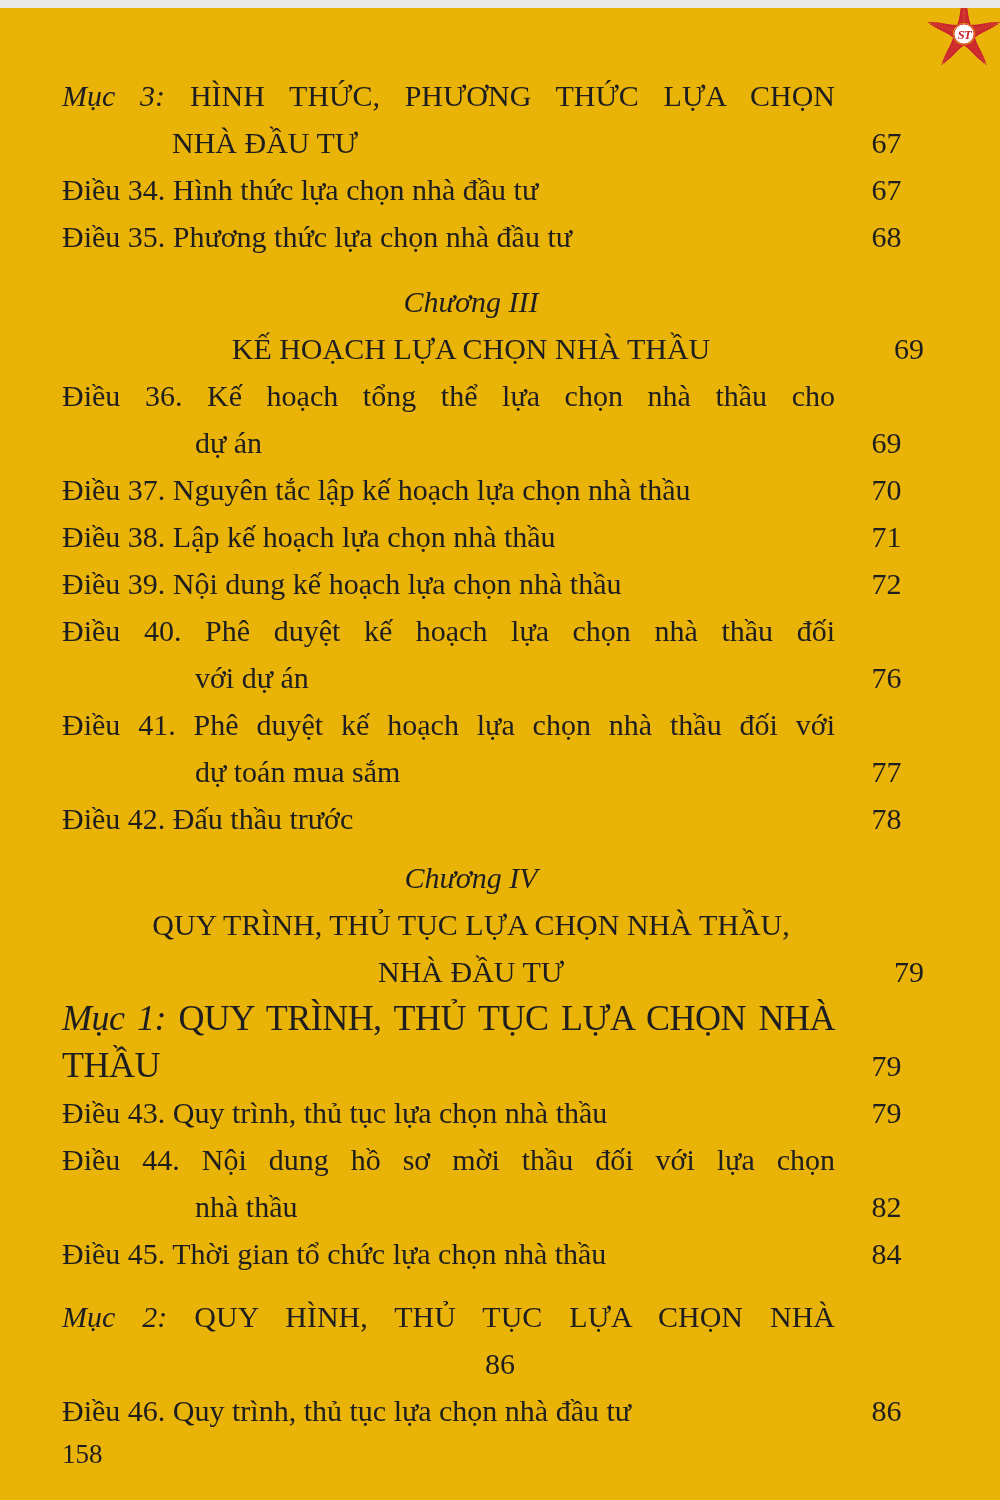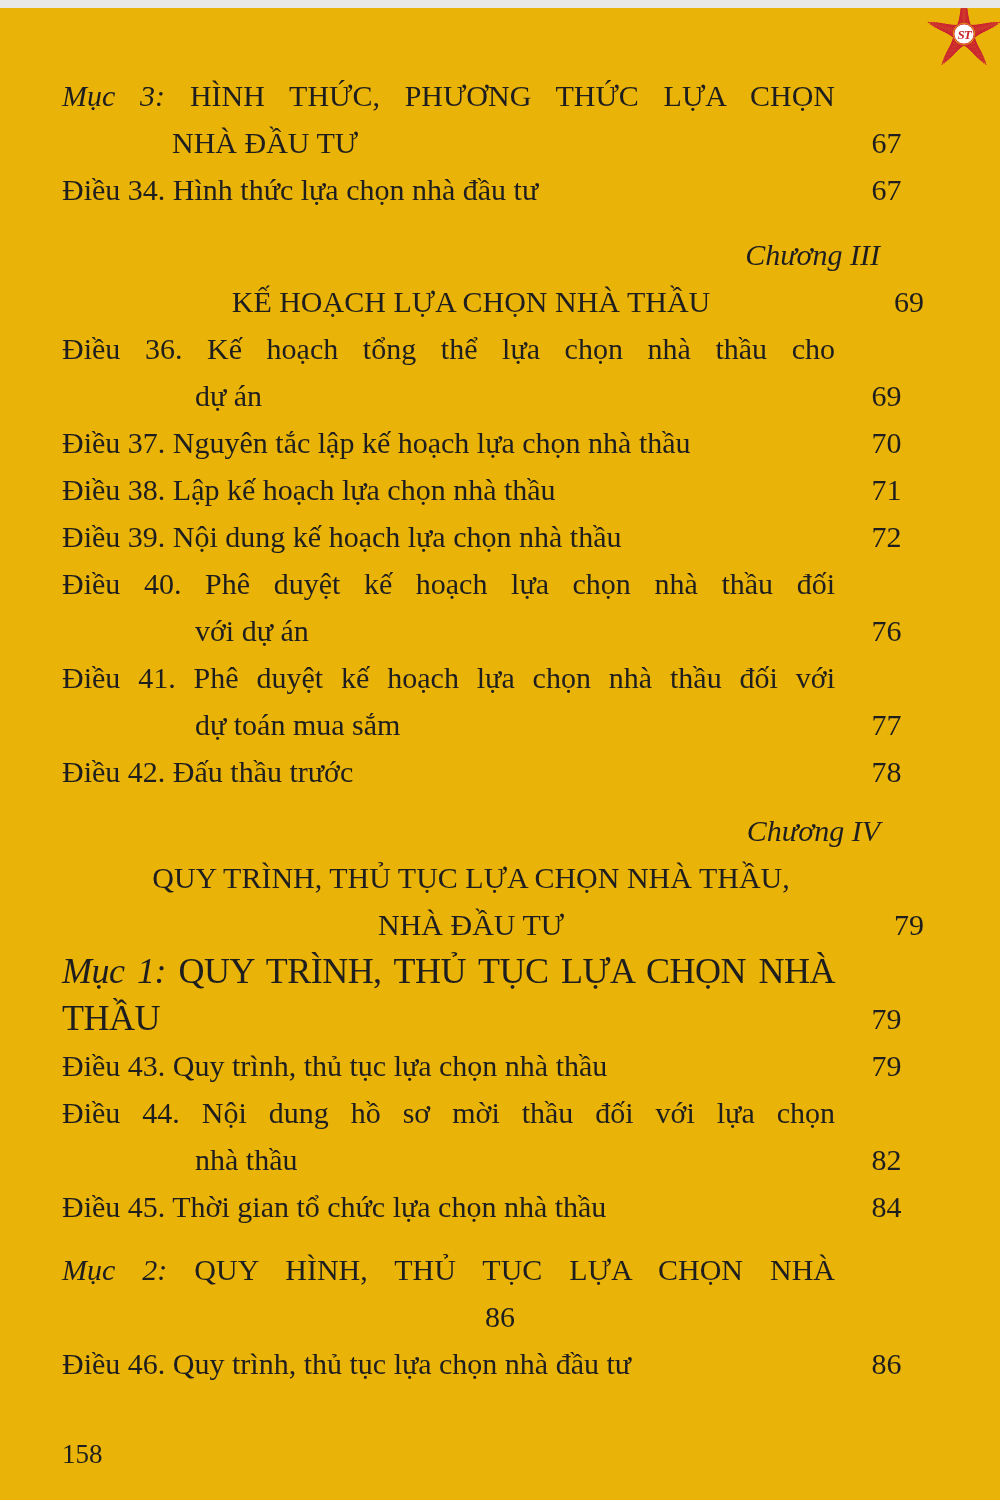--- a/index.html
+++ b/index.html
@@ -26,21 +26,21 @@
   .txtc { width:818px; box-sizing:border-box; text-align:center; }
   .j    { text-align:justify; text-align-last:justify; }
   .cont  { padding-left:133px; }
   .contu { padding-left:110px; }
   .pg {
     flex:1;
     text-align:center;
     white-space:nowrap;
   }
   .lbl { font-style:italic; }
-  .chlbl { font-style:italic;text-align:right; }
+  .chlbl { font-style:italic; }
   .tight { font-size:36px; letter-spacing:-0.5px; }
   .mt-ch3 { margin-top:18px; }
   .mt-ch4 { margin-top:12px; }
   .mt-m2  { margin-top:16px; }
   .footer {
     position:absolute;
     left:62px; bottom:38px;
     font-size:27px;
     line-height:32px;
   }
@@ -158,20 +158,24 @@
     <div class="row">
       <span class="txt contu">NHÀ ĐẦU TƯ</span>
       <span class="pg">67</span>
     </div>
 
     <div class="row">
       <span class="txt">Điều 34. Hình thức lựa chọn nhà đầu tư</span>
       <span class="pg">67</span>
     </div>
 
+    <div class="row">
+      <span class="txt">Điều 35. Phương thức lựa chọn nhà đầu tư</span>
+      <span class="pg">68</span>
+    </div>
 
     <div class="row mt-ch3">
       <span class="txtc chlbl">Chương III</span>
       <span class="pg"></span>
     </div>
 
     <div class="row">
       <span class="txtc">KẾ HOẠCH LỰA CHỌN NHÀ THẦU</span>
       <span class="pg">69</span>
     </div>

